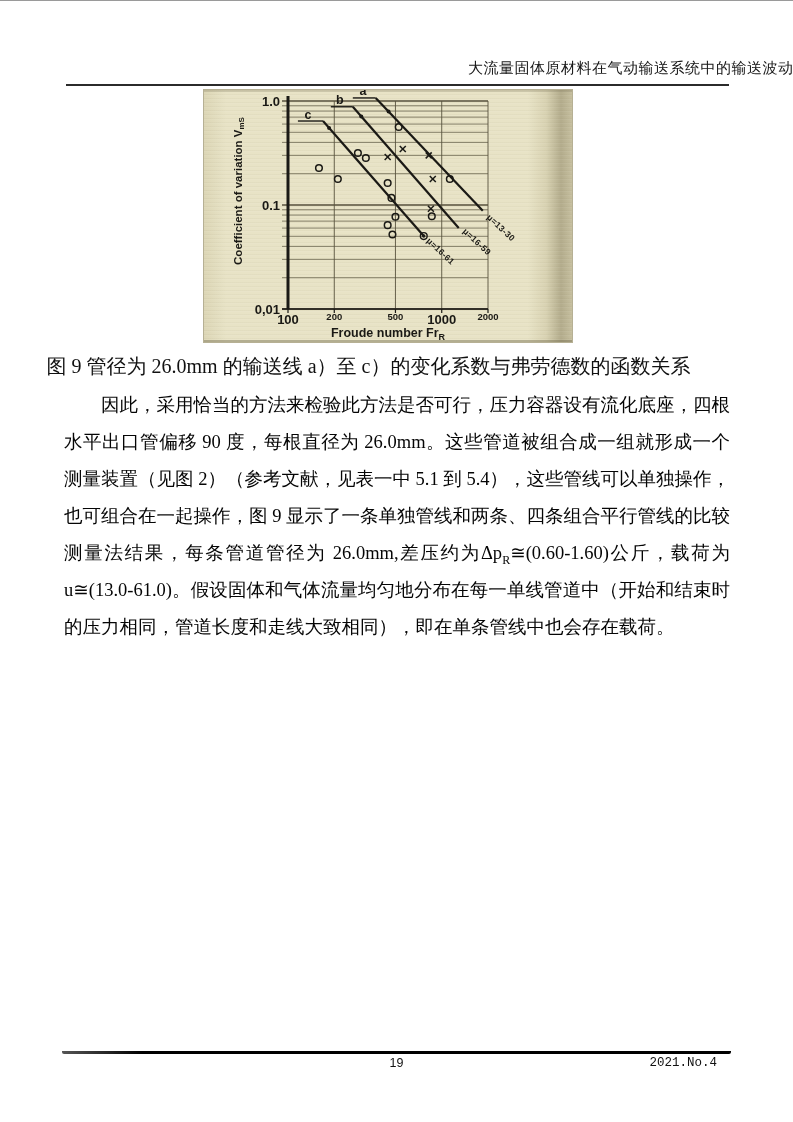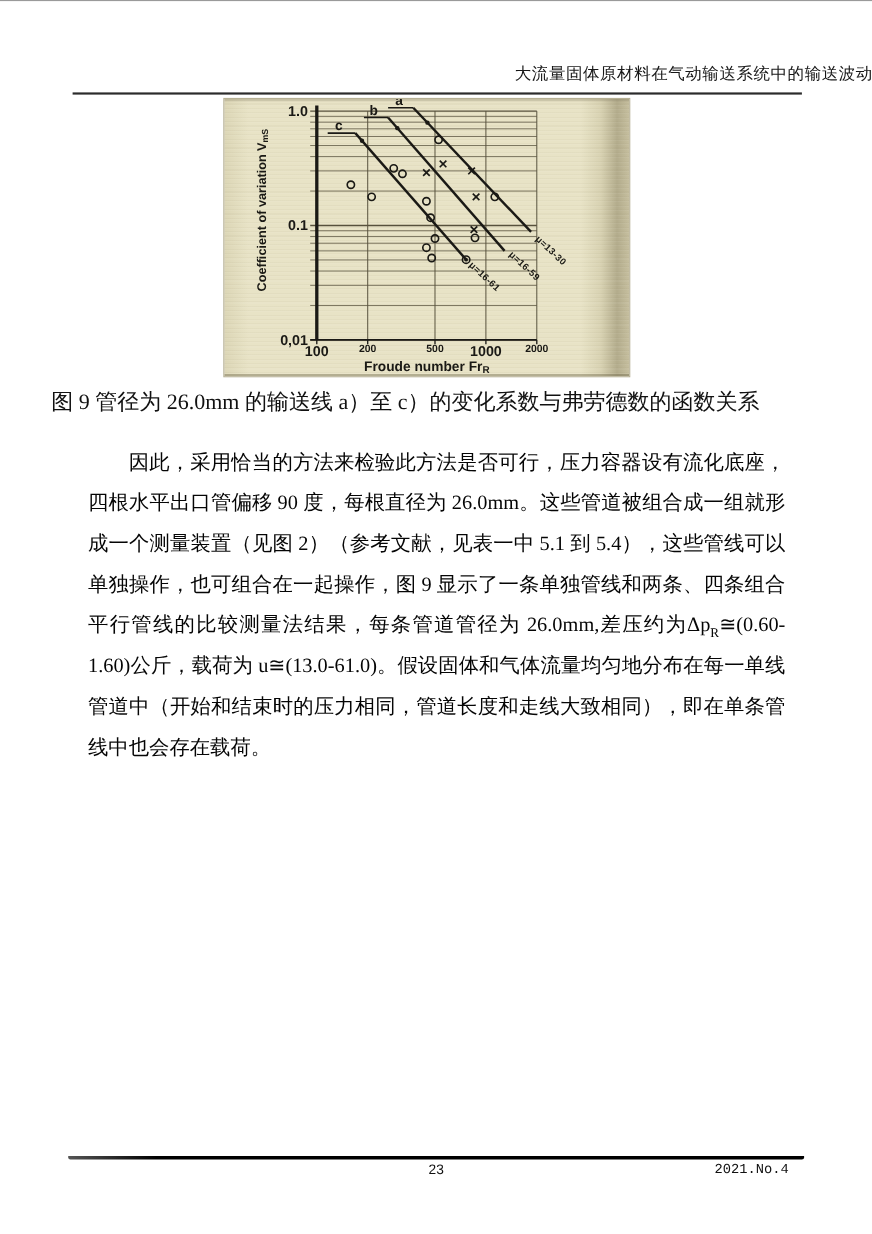--- a/index.html
+++ b/index.html
@@ -30,21 +30,21 @@
   }
   .figure-wrap svg{display:block;width:370px;height:254px;}
   .figure-caption{
     position:absolute;top:354px;left:0;width:737px;height:24px;
     text-align:center;font-weight:normal;font-size:20px;color:#111;line-height:24px;
   }
   .body-text{
     position:absolute;top:387px;left:64px;width:666px;
     font-size:18.5px;line-height:37px;text-align:justify;color:#050505;
   }
-  .body-text p{margin:16px;padding:0;text-indent:2em;font-family:Liberation Serif, serif;}
+  .body-text p{margin:0;padding:0;text-indent:2em;font-family:Liberation Serif, serif;}
   .body-text sub{font-size:12px;line-height:0;}
   .footer-rule{
     position:absolute;top:1051px;left:62px;width:669px;height:3px;
     background:linear-gradient(90deg,#555 0,#000 12%,#000 100%);
     border-radius:0 0 2px 2px;
   }
   .footer-page-number{
     position:absolute;top:1056px;left:0;width:793px;text-align:center;
     font-size:12.5px;color:#111;font-family:"Liberation Sans","DejaVu Sans",sans-serif;
   }
@@ -145,14 +145,14 @@
     </svg>
 </div>
 
 <div class="figure-caption">图 9 管径为 26.0mm 的输送线 a）至 c）的变化系数与弗劳德数的函数关系</div>
 
 <div class="body-text" id="paragraphs">
     <p>因此，采用恰当的方法来检验此方法是否可行，压力容器设有流化底座，四根水平出口管偏移 90 度，每根直径为 26.0mm。这些管道被组合成一组就形成一个测量装置（见图 2）（参考文献，见表一中 5.1 到 5.4），这些管线可以单独操作，也可组合在一起操作，图 9 显示了一条单独管线和两条、四条组合平行管线的比较测量法结果，每条管道管径为 26.0mm,差压约为Δp<sub>R</sub>≅(0.60-1.60)公斤，载荷为 u≅(13.0-61.0)。假设固体和气体流量均匀地分布在每一单线管道中（开始和结束时的压力相同，管道长度和走线大致相同），即在单条管线中也会存在载荷。</p>
   </div>
 
 <div class="footer-rule"></div>
-<div class="footer-page-number">23</div>
+<div class="footer-page-number">19</div>
 <div class="footer-issue">2021.No.4</div>
 
 </body></html>

